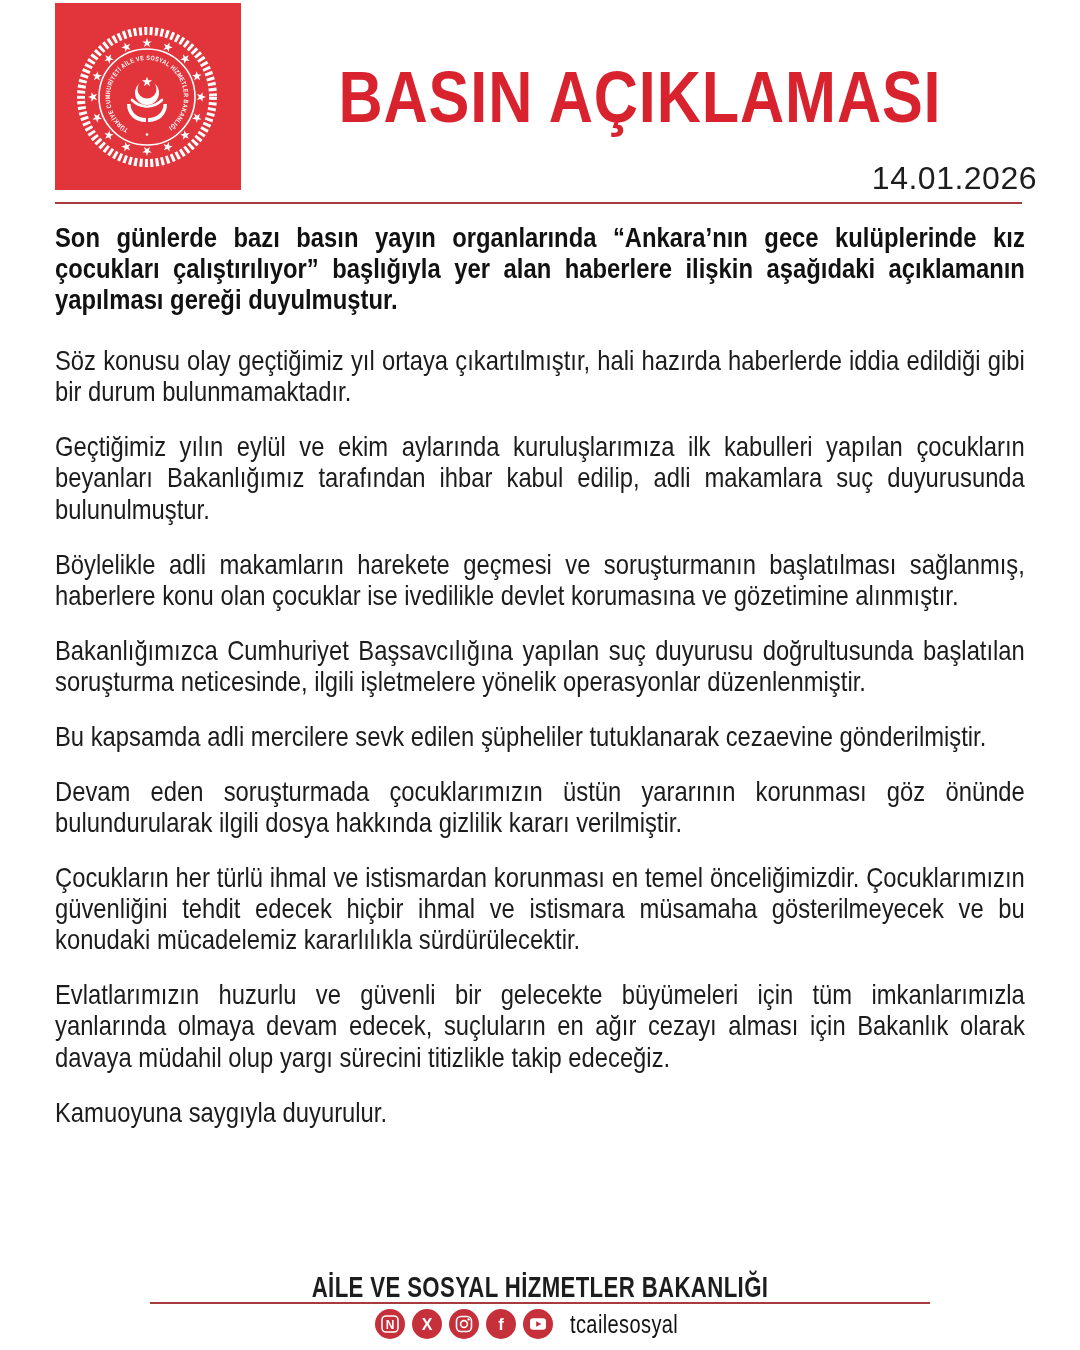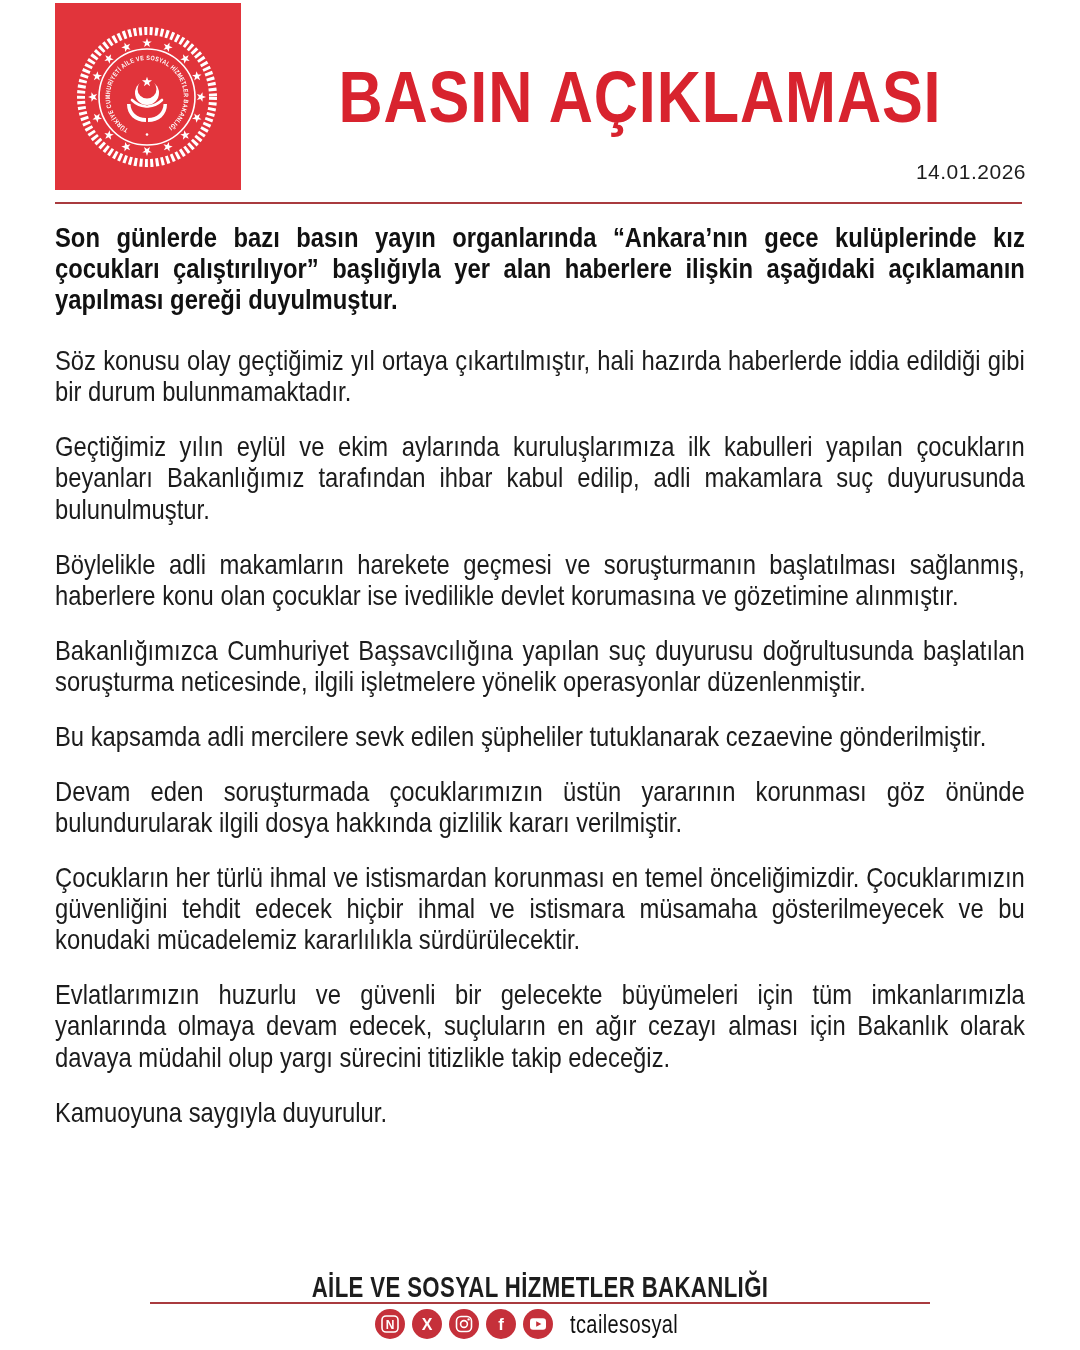--- a/index.html
+++ b/index.html
@@ -11,21 +11,21 @@
   .abs{position:absolute;}
 
   
   .logo-box{left:55px;top:3px;width:186px;height:187px;}
   .title{
     left:240px;top:56px;width:800px;text-align:center;
     font-size:72px;font-weight:bold;color:#d8232e;letter-spacing:1px;
     transform:scaleX(.85);transform-origin:50% 0;white-space:nowrap;
   }
   .date{
-    right:54px;top:160px;font-size:21px;color:#1d1d1d;letter-spacing:.5px;
+    right:43px;top:160px;font-size:32px;color:#1d1d1d;letter-spacing:.5px;
   }
   .hdr-line{left:55px;top:202px;width:967px;height:2px;background:#a93b3f;}
 
   
   .doc{
     left:55px;top:222px;width:1141px;
     transform:scaleX(.85);transform-origin:0 0;
     color:#1c1c1c;font-size:28px;line-height:1.11;text-align:justify;
   }
   .doc p{margin:0 0 24px 0;}

